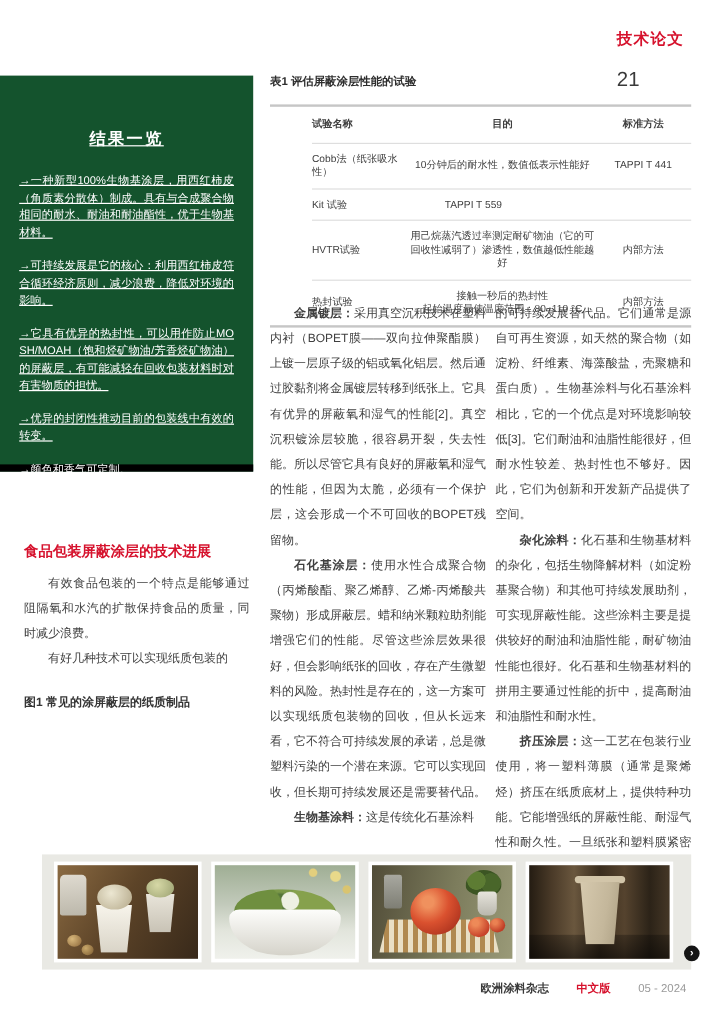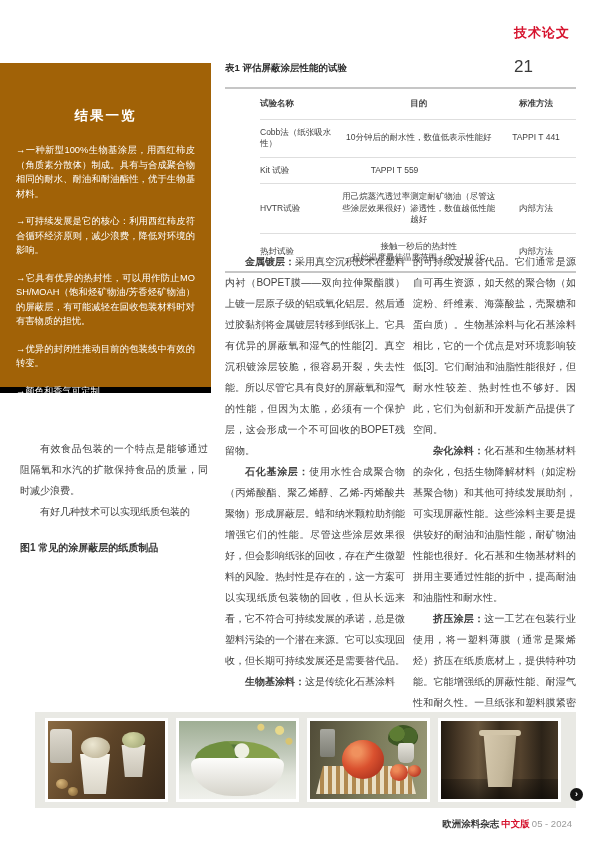--- a/index.html
+++ b/index.html
@@ -8,22 +8,22 @@
     font-family:"Liberation Sans","DejaVu Sans",sans-serif;
     color:#3f3f3f;overflow:hidden;
   }
   
   .page-header{position:absolute;top:24px;right:30px;display:flex;align-items:baseline;gap:15px;flex-direction:column;}
   .section-label{color:#d6122d;font-weight:bold;font-size:13px;letter-spacing:1px;}
   .page-number{font-size:17px;color:#3a3a3a;}
   
   .result-box{
     position:absolute;left:0;top:63px;width:211px;height:330px;
-    background:#a16207;border-bottom:6px solid #000;
-    color:#fff;box-sizing:border-box;padding:44px 16px 0 16px;
+    background:#14532d;border-bottom:6px solid #000;
+    color:#fff;box-sizing:border-box;padding:44px 16px 0 16px;text-decoration:underline;
   }
   .result-title{text-align:center;font-weight:bold;font-size:13.5px;letter-spacing:2px;margin-bottom:18px;}
   .result-bullet{font-size:9.3px;line-height:14.5px;margin:0 0 13px 0;text-align:justify;word-break:break-all;}
   
   .table-block{position:absolute;left:225px;top:62px;width:351px;}
   .tbl-title{font-size:9.5px;font-weight:bold;color:#2e2e2e;margin-bottom:12px;}
   .tbl{border-top:2px solid #c6c6c6;border-bottom:2px solid #c6c6c6;}
   .tbl-row{display:flex;align-items:center;padding:7px 0;margin-left:35px;}
   .tbl-row + .tbl-row{border-top:1px solid #dedede;}
   .tbl .c1{width:90px;font-size:8.5px;line-height:11.5px;text-align:left;padding-right:4px;box-sizing:border-box;}
@@ -85,21 +85,21 @@
   
   .ph4{background:linear-gradient(90deg,#241c12 0%,#4a3a28 16%,#6a573e 32%,#3a2d1e 50%,#55432e 68%,#2c2318 86%,#453726 100%);}
   .ph4 .floor{left:0;bottom:0;width:100%;height:20px;background:linear-gradient(rgba(0,0,0,.25),rgba(0,0,0,.55));}
   .ph4 .cup{left:40px;bottom:12px;width:38px;height:52px;background:linear-gradient(100deg,#d8cbb0 0%,#c4b79b 60%,#a99c80 100%);clip-path:polygon(7% 0,93% 0,81% 100%,19% 100%);}
   .ph4 .lid{left:38px;bottom:63px;width:42px;height:6px;background:#d2c5a9;border-radius:3px;}
   
   .next-arrow{
     position:absolute;left:570px;top:788px;width:13px;height:13px;border-radius:50%;
     background:#141414;color:#fff;font-size:9px;line-height:13px;text-align:center;font-weight:bold;
   }
-  .page-footer{position:absolute;top:818px;right:28px;font-size:9.5px;display:flex;gap:2px;align-items:baseline;}
+  .page-footer{position:absolute;top:818px;right:28px;font-size:9.5px;display:flex;gap:23px;align-items:baseline;}
   .footer-journal{font-weight:bold;color:#3a3a3a;}
   .footer-edition{font-weight:bold;color:#d6122d;}
   .footer-issue{color:#9a9a9a;}
 </style>
 </head>
 <body>
 
 <div class="page-header">
   <span class="section-label">技术论文</span>
   <span class="page-number">21</span>
@@ -126,33 +126,34 @@
       <div class="c1">Cobb法（纸张吸水性）</div>
       <div class="c2">10分钟后的耐水性，数值低表示性能好</div>
       <div class="c3">TAPPI T 441</div>
     </div>
     <div class="tbl-row">
       <div class="c1">Kit 试验</div>
       <div class="c3">TAPPI T 559</div>
     </div>
     <div class="tbl-row">
       <div class="c1">HVTR试验</div>
-      <div class="c2">用己烷蒸汽透过率测定耐矿物油（尽管这些涂层效果很好）渗透性，数值越低性能越好</div>
+      <div class="c2">用己烷蒸汽透过率测定耐矿物油（它的可回收性减弱了）渗透性，数值越低性能越好</div>
       <div class="c3">内部方法</div>
     </div>
     <div class="tbl-row">
       <div class="c1">热封试验</div>
       <div class="c2">接触一秒后的热封性
 起始温度最佳温度范围：80~110 °C</div>
       <div class="c3">内部方法</div>
     </div>
   </div>
 </div>
 
 <div class="col col-left">
+  <p class="red-heading">食品包装屏蔽涂层的技术进展</p>
   <p class="indent">有效食品包装的一个特点是能够通过阻隔氧和水汽的扩散保持食品的质量，同时减少浪费。</p>
   <p class="indent">有好几种技术可以实现纸质包装的</p>
   <p class="fig-caption">图1 常见的涂屏蔽层的纸质制品</p>
 </div>
 
 <div class="col col-mid">
   <p class="indent"><span class="lead">金属镀层：</span><span>采用真空沉积技术在塑料内衬（BOPET膜——双向拉伸聚酯膜）上镀一层原子级的铝或氧化铝层。然后通过胶黏剂将金属镀层转移到纸张上。它具有优异的屏蔽氧和湿气的性能[2]。真空沉积镀涂层较脆，很容易开裂，失去性能。所以尽管它具有良好的屏蔽氧和湿气的性能，但因为太脆，必须有一个保护层，这会形成一个不可回收的BOPET残留物。</span></p>
   <p class="indent"><span class="lead">石化基涂层：</span><span>使用水性合成聚合物（丙烯酸酯、聚乙烯醇、乙烯-丙烯酸共聚物）形成屏蔽层。蜡和纳米颗粒助剂能增强它们的性能。尽管这些涂层效果很好，但会影响纸张的回收，存在产生微塑料的风险。热封性是存在的，这一方案可以实现纸质包装物的回收，但从长远来看，它不符合可持续发展的承诺，总是微塑料污染的一个潜在来源。它可以实现回收，但长期可持续发展还是需要替代品。</span></p>
   <p class="indent"><span class="lead">生物基涂料：</span><span>这是传统化石基涂料</span></p>
 </div>

